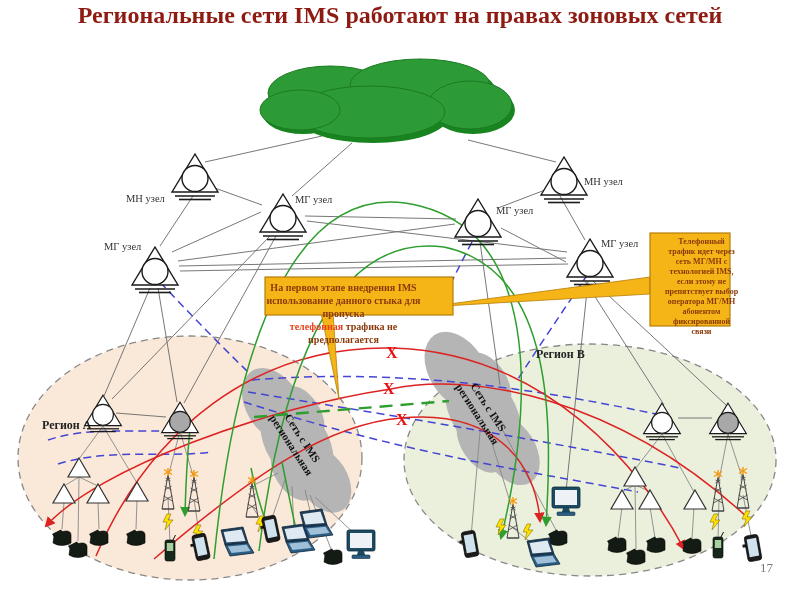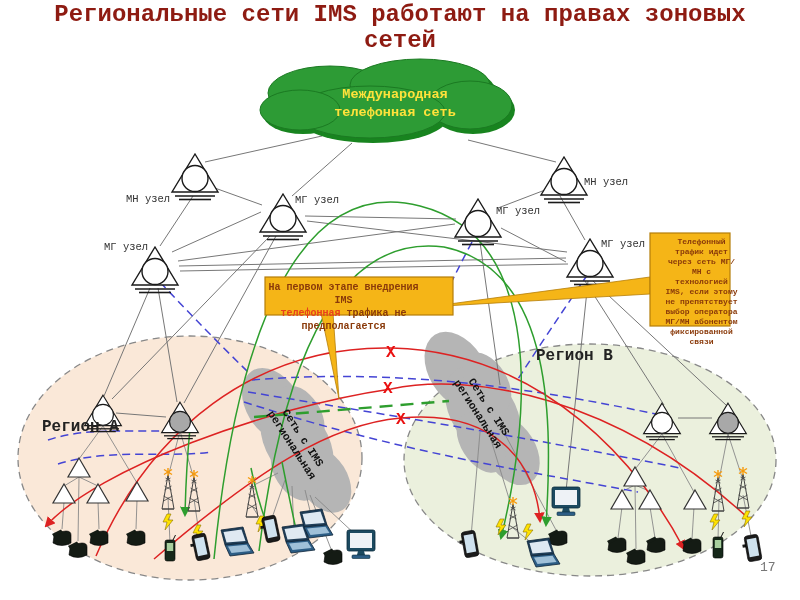--- a/index.html
+++ b/index.html
@@ -1,25 +1,25 @@
 <!DOCTYPE html>
 <html><head>
 <meta charset="utf-8">
 <style>
   html,body{margin:0;padding:0;background:#fff;}
   .slide{position:relative;width:800px;height:600px;background:#fff;overflow:hidden;
-         font-family:Liberation Mono, monospace;}
+         font-family:Liberation Serif, serif;}
   .slide svg{position:absolute;left:0;top:0;}
   .abs{position:absolute;}
   .title{top:2px;left:40px;width:720px;text-align:center;font-size:24px;font-weight:bold;
          color:#8e1b12;line-height:1.1;}
   .cloudlbl{left:280px;top:86px;width:230px;text-align:center;color:#ffe23b;
             font-weight:bold;font-size:13.5px;line-height:1.3;}
   .nodelbl{font-size:10.5px;color:#333;white-space:nowrap;}
-  .reglbl{font-size:16px;font-weight:bold;color:#222;white-space:nowrap;}
+  .reglbl{font-size:12px;font-weight:bold;color:#222;white-space:nowrap;}
   .imslbl{width:110px;text-align:center;font-size:11px;font-weight:bold;color:#111;
           line-height:1.15;transform:rotate(57deg);}
   .xmark{font-size:16px;font-weight:bold;color:#ea1010;}
   .callout{color:#8a3a0a;text-align:center;font-weight:bold;}
   .co-left{left:257px;top:281px;width:173px;font-size:10px;line-height:1.3;}
   .co-left .hl{color:#e8401c;}
   .co-right{left:664px;top:237px;width:75px;font-size:8px;line-height:1.25;text-align:center;}
   .pagenum{left:760px;top:560px;font-size:13px;color:#777;}
 </style>
 </head>
@@ -291,24 +291,20 @@
   <g>
     <polygon points="321,313 333,313 339,399" fill="#f5b517" stroke="#b57e09" stroke-width="0.8"></polygon>
     <polygon points="650,277 650,294 427,307" fill="#f5b517" stroke="#b57e09" stroke-width="0.8"></polygon>
   </g>
   <rect x="265" y="277" width="188" height="38" fill="#f5b517" stroke="#b57e09" stroke-width="1.2"></rect>
   <rect x="650" y="233" width="80" height="93" fill="#f5b517" stroke="#b57e09" stroke-width="1.2"></rect>
 </svg>
 
 <div class="abs title">Региональные сети IMS работают на правах зоновых сетей</div>
 
-<div class="abs cloudlbl">
-  <div>Международная</div>
-  <div>телефонная сеть</div>
-</div>
 
 <div class="abs nodelbl" style="left:126px;top:193px">МН узел</div>
 <div class="abs nodelbl" style="left:295px;top:194px">МГ узел</div>
 <div class="abs nodelbl" style="left:104px;top:241px">МГ узел</div>
 <div class="abs nodelbl" style="left:584px;top:176px">МН узел</div>
 <div class="abs nodelbl" style="left:496px;top:205px">МГ узел</div>
 <div class="abs nodelbl" style="left:601px;top:238px">МГ узел</div>
 
 <div class="abs reglbl" style="left:42px;top:418px">Регион А</div>
 <div class="abs reglbl" style="left:536px;top:347px">Регион В</div>
@@ -317,20 +313,21 @@
   <div>Сеть с IMS</div>
   <div>региональная</div>
 </div>
 <div class="abs imslbl" style="left:428px;top:398px">
   <div>Сеть с IMS</div>
   <div>региональная</div>
 </div>
 
 <div class="abs callout co-left">
   <div>На первом этапе внедрения IMS</div>
+  <div>использование данного стыка для пропуска</div>
   <div><span class="hl">телефонная</span><span> трафика не предполагается</span></div>
 </div>
 <div class="abs callout co-right">Телефонный трафик идет через сеть МГ/МН с технологией IMS, если этому не препятствует выбор оператора МГ/МН абонентом фиксированной связи</div>
 
 <span class="abs xmark" style="left:386px;top:344px">X</span>
 <span class="abs xmark" style="left:383px;top:380px">X</span>
 <span class="abs xmark" style="left:396px;top:411px">X</span>
 
 <div class="abs pagenum">17</div>
 

